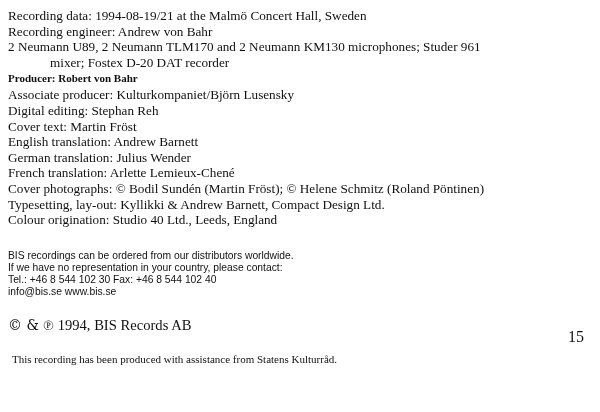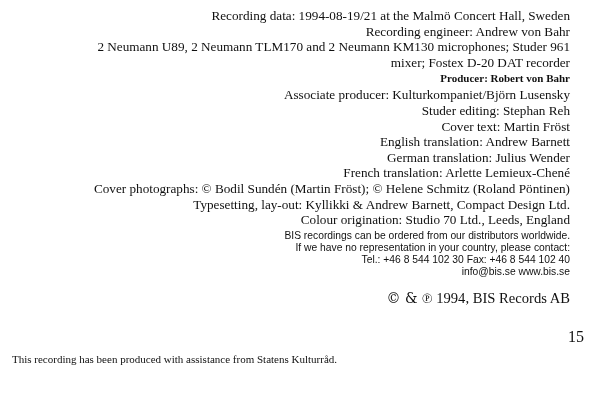--- a/index.html
+++ b/index.html
@@ -13,54 +13,53 @@
     font-family: "Liberation Serif", serif;
     color: #101010;
     overflow: hidden;
   }
   .page {
     position: relative;
     width: 600px;
     height: 352px;
     box-sizing: border-box;
     padding: 8px 30px 0 8px;
-    text-align: right;
   }
   .credits {
     font-size: 13.2px;
     line-height: 15.6px;
   }
   .credits .line {
     white-space: nowrap;
   }
   .credits .indent {
     padding-left: 42px;
   }
   .bold {
     font-weight: bold;
   }
   .producer {
     font-size: 11px;
     font-weight: bold;
     line-height: 17px;
   }
   .fineprint {
-    margin-top: 2px;
+    margin-top: 22px;
     font-size: 10.3px;
     line-height: 12.1px;
     font-family: "Liberation Sans", sans-serif;
   }
   .fineprint .line {
     white-space: nowrap;
   }
   .fineprint .bold {
     font-weight: normal;
   }
   .copyright {
-    margin-top: 11px;
+    margin-top: 18px;
     font-size: 14.6px;
     line-height: 18px;
     white-space: nowrap;
   }
   .copyright .sym {
     font-family: "DejaVu Serif", serif;
     font-size: 14px;
   }
   .assistance {
     position: absolute;
@@ -87,28 +86,28 @@
     <div class="line">Recording data: 1994-08-19/21 at the Malmö Concert Hall, Sweden</div>
     <div class="line">Recording engineer: Andrew von Bahr</div>
     <div class="line">2 Neumann U89, 2 Neumann TLM170 and 2 Neumann KM130 microphones; Studer 961</div>
     <div class="line indent">mixer; Fostex D-20 DAT recorder</div>
   </div>
 
   <div class="producer">Producer: Robert von Bahr</div>
 
   <div class="credits">
     <div class="line">Associate producer: Kulturkompaniet/Björn Lusensky</div>
-    <div class="line">Studer editing: Stephan Reh</div>
+    <div class="line">Digital editing: Stephan Reh</div>
     <div class="line">Cover text: Martin Fröst</div>
     <div class="line">English translation: Andrew Barnett</div>
     <div class="line">German translation: Julius Wender</div>
     <div class="line">French translation: Arlette Lemieux-Chené</div>
     <div class="line">Cover photographs: © Bodil Sundén (Martin Fröst); © Helene Schmitz (Roland Pöntinen)</div>
     <div class="line">Typesetting, lay-out: Kyllikki &amp; Andrew Barnett, Compact Design Ltd.</div>
-    <div class="line">Colour origination: Studio 70 Ltd., Leeds, England</div>
+    <div class="line">Colour origination: Studio 40 Ltd., Leeds, England</div>
   </div>
 
   <div class="fineprint">
     <div class="line">BIS recordings can be ordered from our distributors worldwide.</div>
     <div class="line">If we have no representation in your country, please contact:</div>
     <div class="line">Tel.: +46 8 544 102 30   Fax: +46 8 544 102 40</div>
     <div class="line bold">info@bis.se   www.bis.se</div>
   </div>
 
   <div class="copyright">

